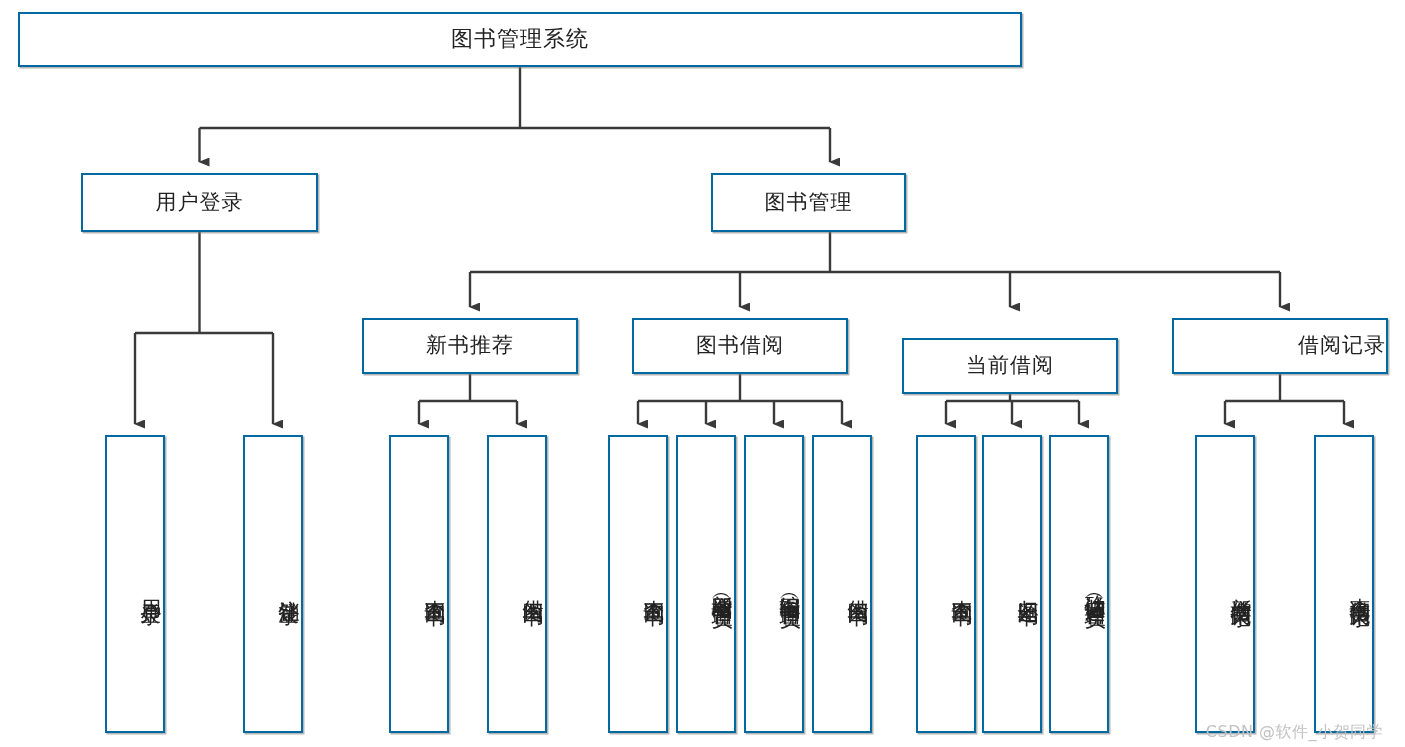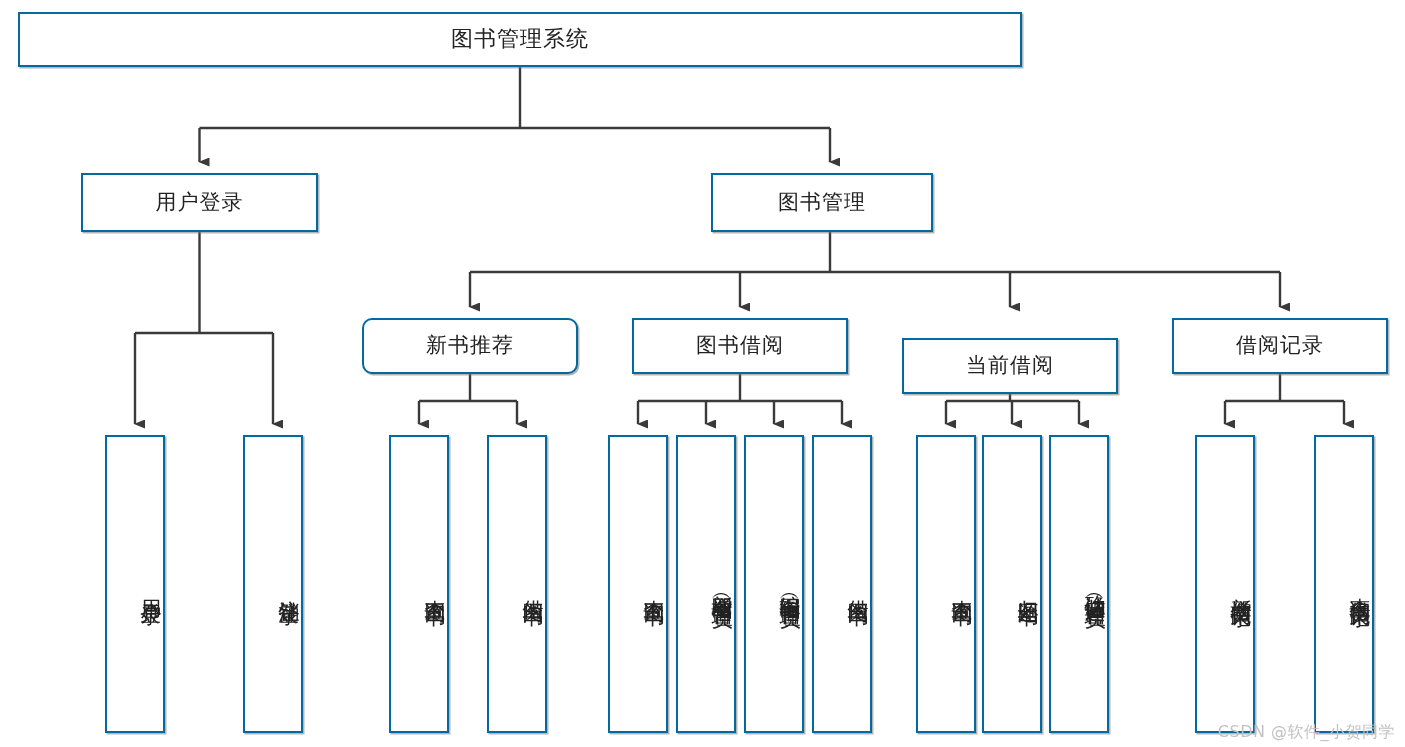--- a/index.html
+++ b/index.html
@@ -50,21 +50,21 @@
     letter-spacing: 2px;
     white-space: nowrap;
     padding-top: 6px;
     align-items: flex-start;
   }
   .root {
     font-size: 22px;
   }
   .watermark {
     position: absolute;
-    right: 10px;
+    right: 22px;
     bottom: 4px;
     font-size: 16px;
     color: #c2c2c2;
     letter-spacing: 0.5px;
     white-space: nowrap;
     user-select: none;
   }
 </style>
 </head>
 <body>
@@ -121,34 +121,34 @@
     </g>
   </svg>
 
   <div class="node node-h root" style="left:18px; top:12px; width:1004px; height:55px;">
     <span>图书管理系统</span>
   </div>
 
   <div class="node node-h" style="left:81px; top:173px; width:237px; height:59px;">
     <span>用户登录</span>
   </div>
-  <div class="node node-h" style="left:711px; top:173px; width:222px; height:59px;">
+  <div class="node node-h" style="left:711px; top:173px; width:195px; height:59px;">
     <span>图书管理</span>
   </div>
 
-  <div class="node node-h" style="left:362px; top:318px; width:216px; height:56px;border-radius:10px;">
+  <div class="node node-h" style="left:362px; top:318px; width:216px; height:56px;">
     <span>新书推荐</span>
   </div>
   <div class="node node-h" style="left:632px; top:318px; width:216px; height:56px;">
     <span>图书借阅</span>
   </div>
   <div class="node node-h" style="left:902px; top:318px; width:216px; height:56px;margin-top:20px;">
     <span>当前借阅</span>
   </div>
-  <div class="node node-h" style="left:1172px; top:318px; width:216px; height:56px;">
+  <div class="node node-h" style="left:1172px; top:318px; width:216px; height:56px;justify-content:flex-end;">
     <span>借阅记录</span>
   </div>
 
   <div class="node node-v" style="left:105px; top:435px; width:60px; height:298px;">
     <span>用户登录</span>
   </div>
   <div class="node node-v" style="left:243px; top:435px; width:60px; height:298px;">
     <span>注销登录</span>
   </div>
   <div class="node node-v" style="left:389px; top:435px; width:60px; height:298px;">

